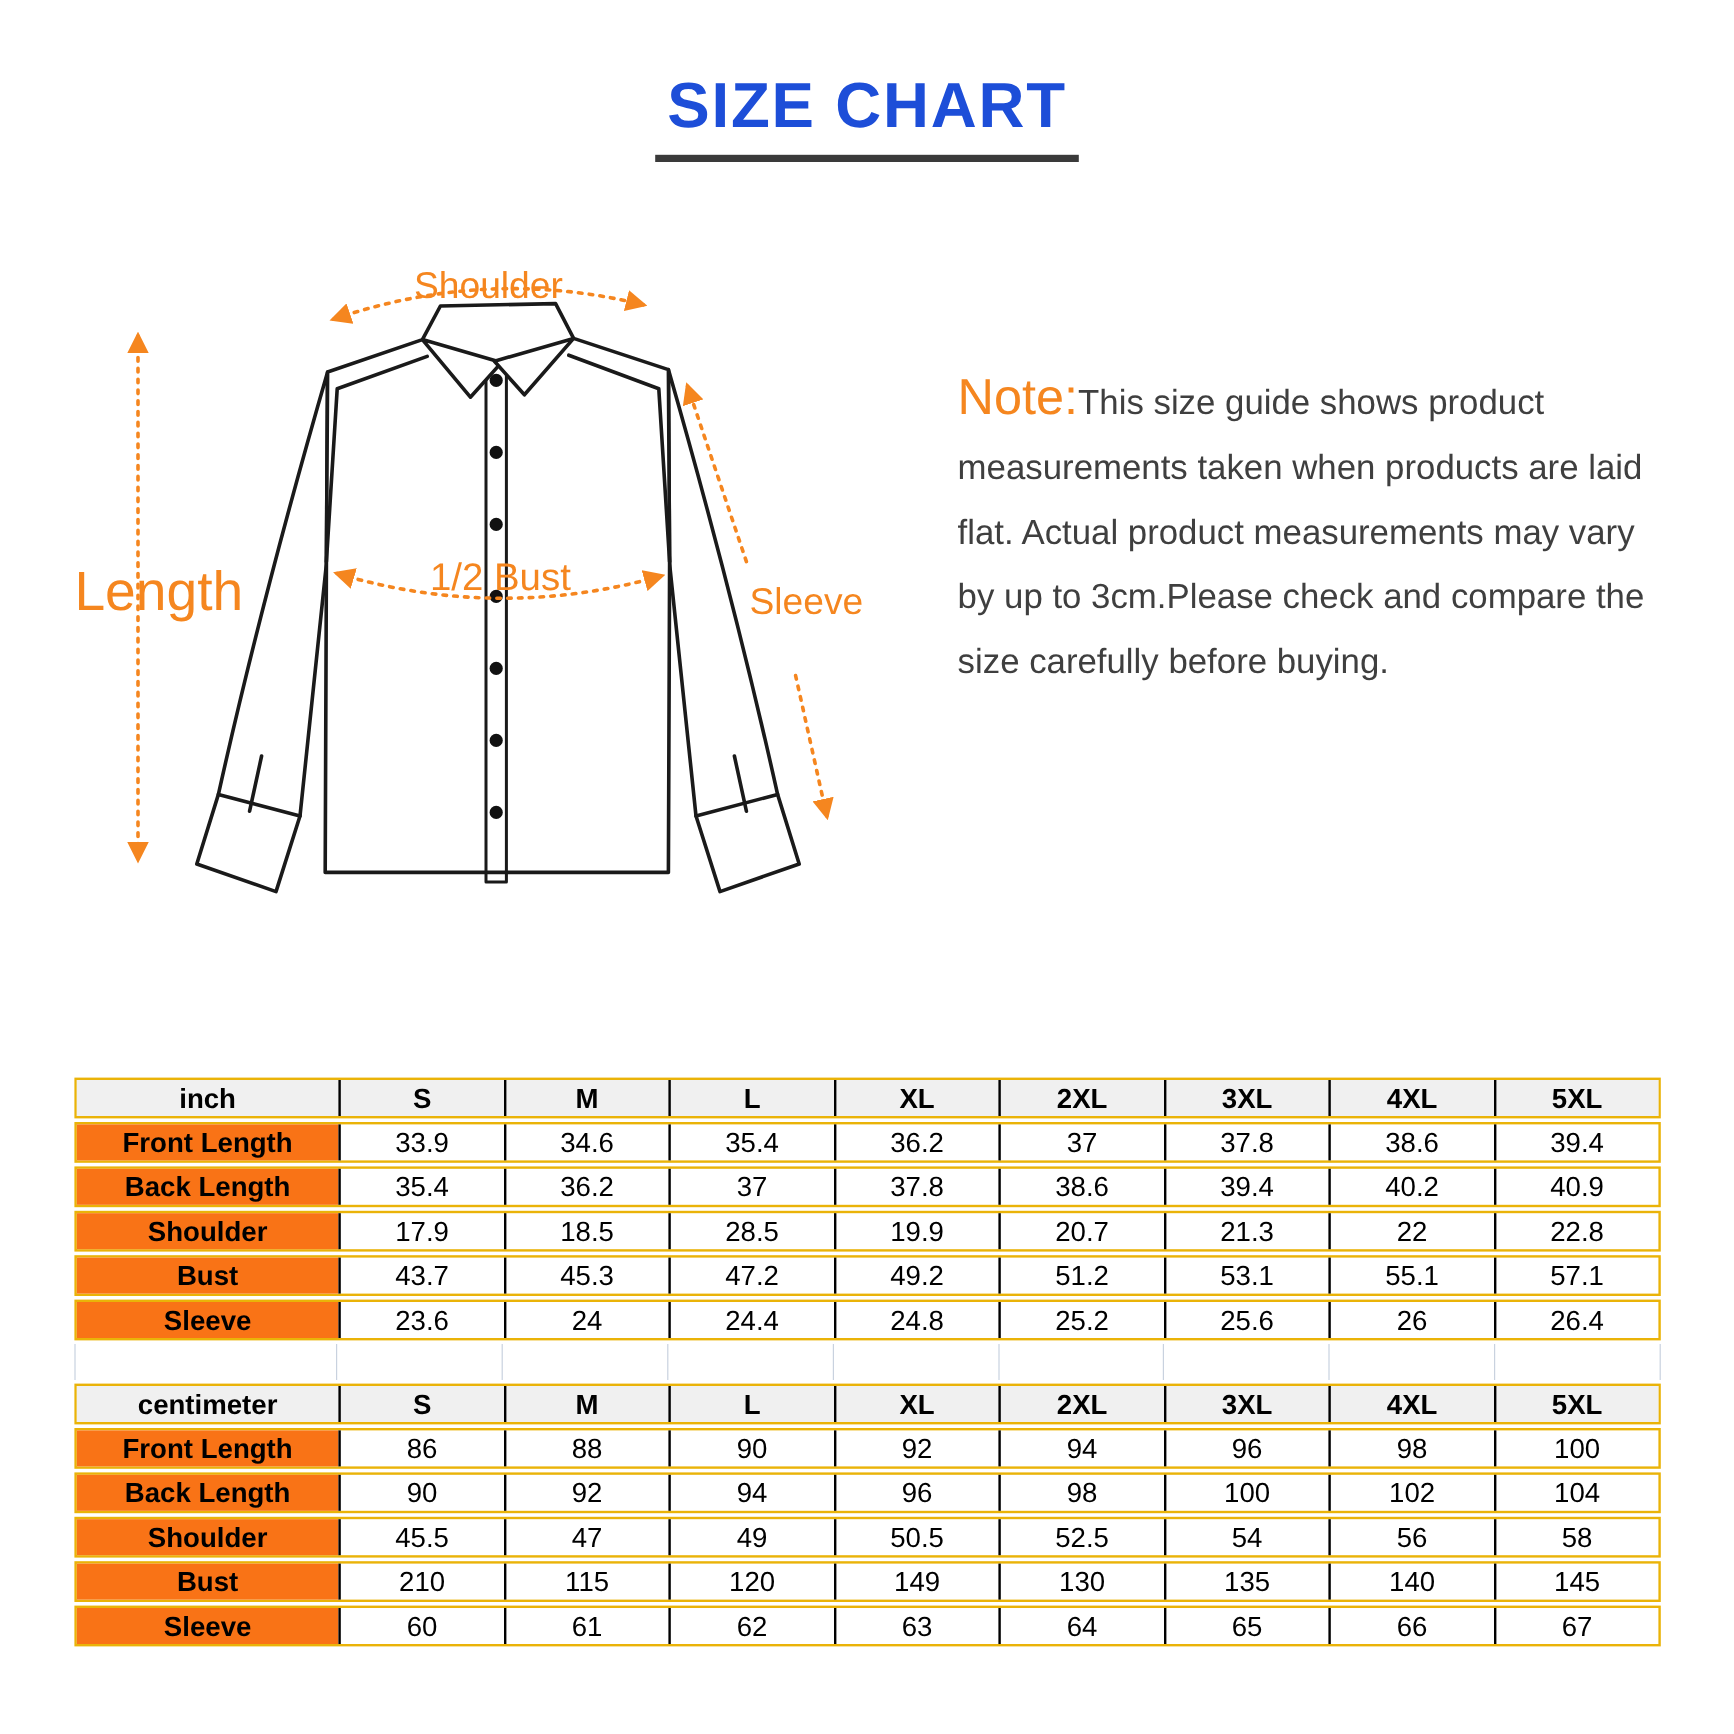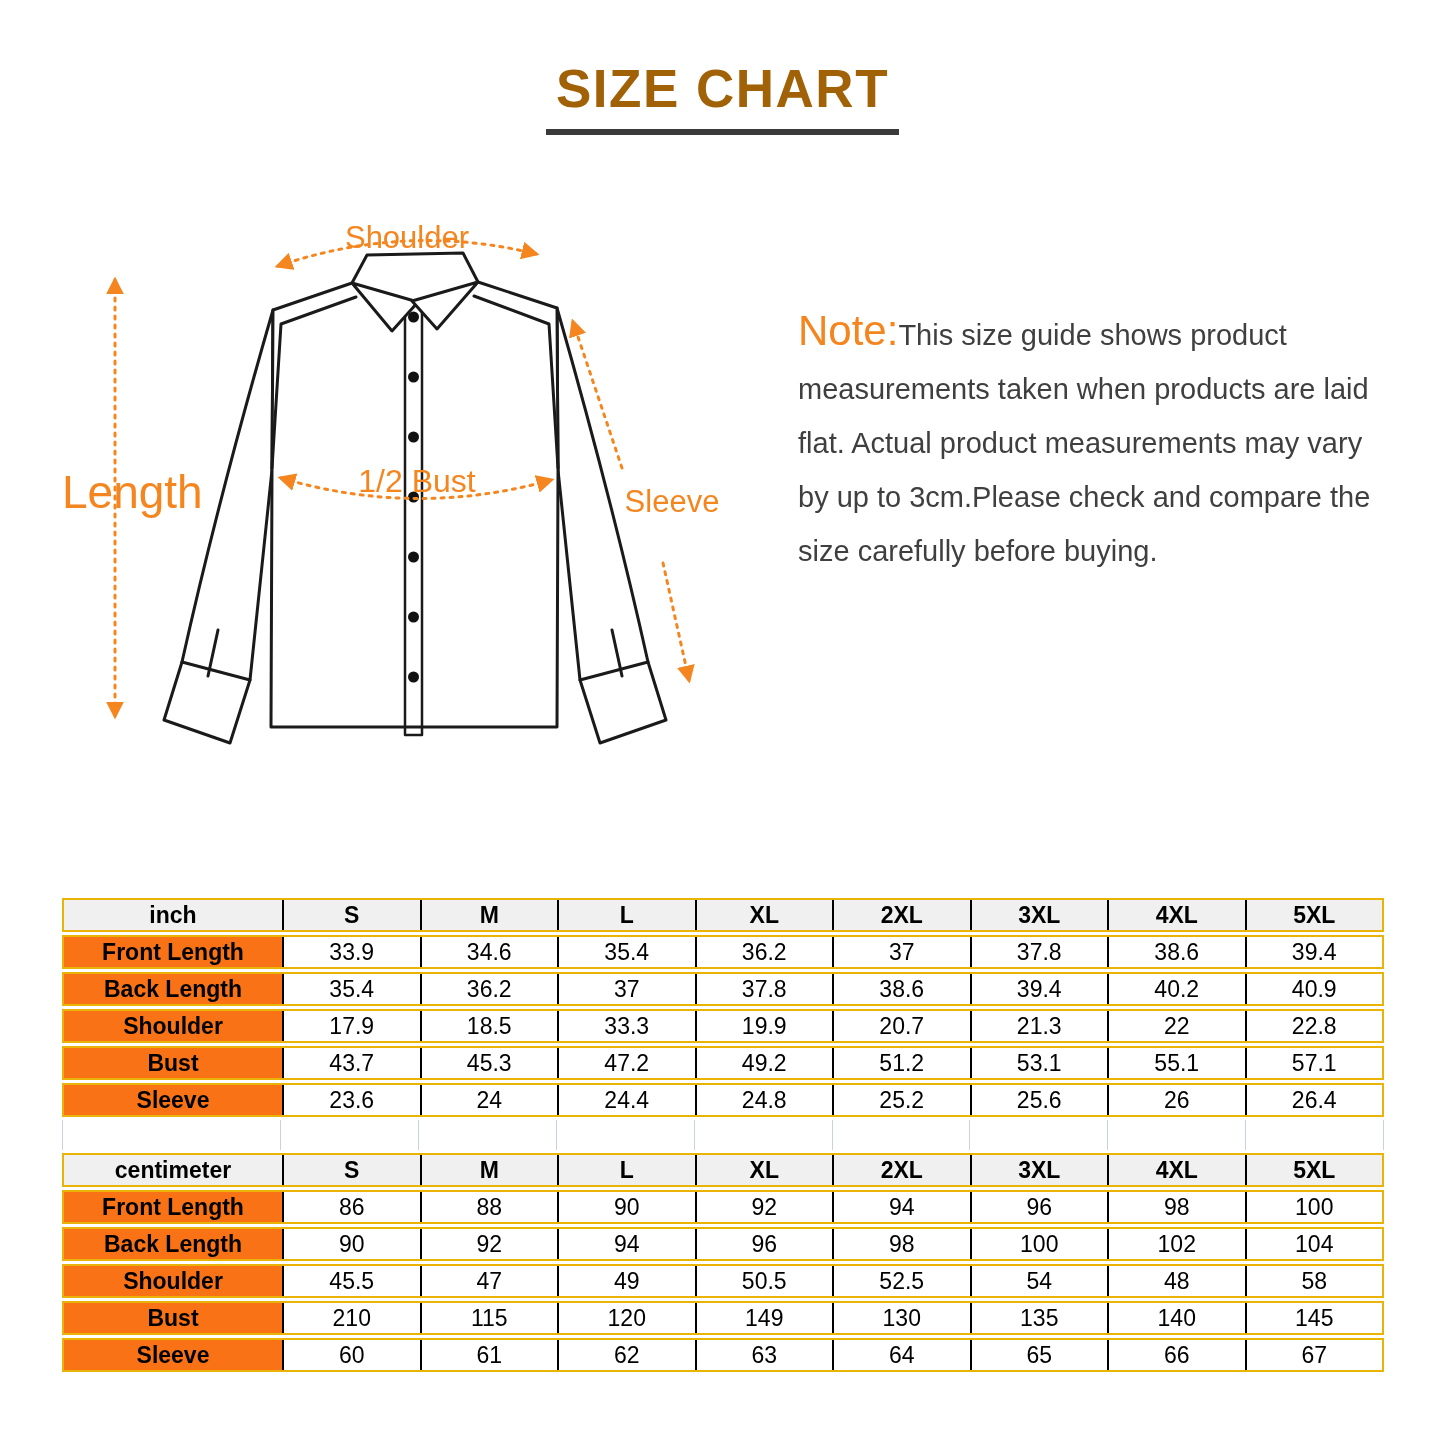--- a/index.html
+++ b/index.html
@@ -1,21 +1,21 @@
 <!DOCTYPE html>
 <html><head>
 <meta charset="utf-8">
 <style>
   html,body{margin:0;padding:0;background:#ffffff;}
   .page{position:relative;width:1445px;height:1445px;background:#ffffff;overflow:hidden;
         font-family:"Liberation Sans",sans-serif;}
   
   .title-wrap{position:absolute;left:0;top:58px;width:100%;text-align:center;}
   .title-wrap h1{display:inline-block;margin:0;padding:0 10px 10px 10px;
-    font-size:53px;font-weight:bold;letter-spacing:1.5px;color:#a16207;
+    font-size:53px;font-weight:bold;letter-spacing:1.5px;color:#1d4ed8;
     border-bottom:6px solid #3a3a3a;}
   
   .diagram{position:absolute;left:60px;top:200px;width:700px;height:560px;}
   
   .note{position:absolute;left:798px;top:304px;width:600px;
     font-size:29px;line-height:54px;color:#3f3f3f;}
   .note .note-label{font-size:42px;color:#f5861f;}
   
   .tables{position:absolute;left:62px;top:898px;width:1322px;}
   .tr{display:flex;height:34px;border:2px solid #eab308;background:#fff;
@@ -123,21 +123,21 @@
         <div class="td">37.8</div>
         <div class="td">38.6</div>
         <div class="td">39.4</div>
         <div class="td">40.2</div>
         <div class="td">40.9</div>
       </div>
       <div class="tr">
         <div class="td label">Shoulder</div>
         <div class="td">17.9</div>
         <div class="td">18.5</div>
-        <div class="td">33.3</div>
+        <div class="td">28.5</div>
         <div class="td">19.9</div>
         <div class="td">20.7</div>
         <div class="td">21.3</div>
         <div class="td">22</div>
         <div class="td">22.8</div>
       </div>
       <div class="tr">
         <div class="td label">Bust</div>
         <div class="td">43.7</div>
         <div class="td">45.3</div>
@@ -208,21 +208,21 @@
         <div class="td">104</div>
       </div>
       <div class="tr">
         <div class="td label">Shoulder</div>
         <div class="td">45.5</div>
         <div class="td">47</div>
         <div class="td">49</div>
         <div class="td">50.5</div>
         <div class="td">52.5</div>
         <div class="td">54</div>
-        <div class="td">48</div>
+        <div class="td">56</div>
         <div class="td">58</div>
       </div>
       <div class="tr">
         <div class="td label">Bust</div>
         <div class="td">210</div>
         <div class="td">115</div>
         <div class="td">120</div>
         <div class="td">149</div>
         <div class="td">130</div>
         <div class="td">135</div>

